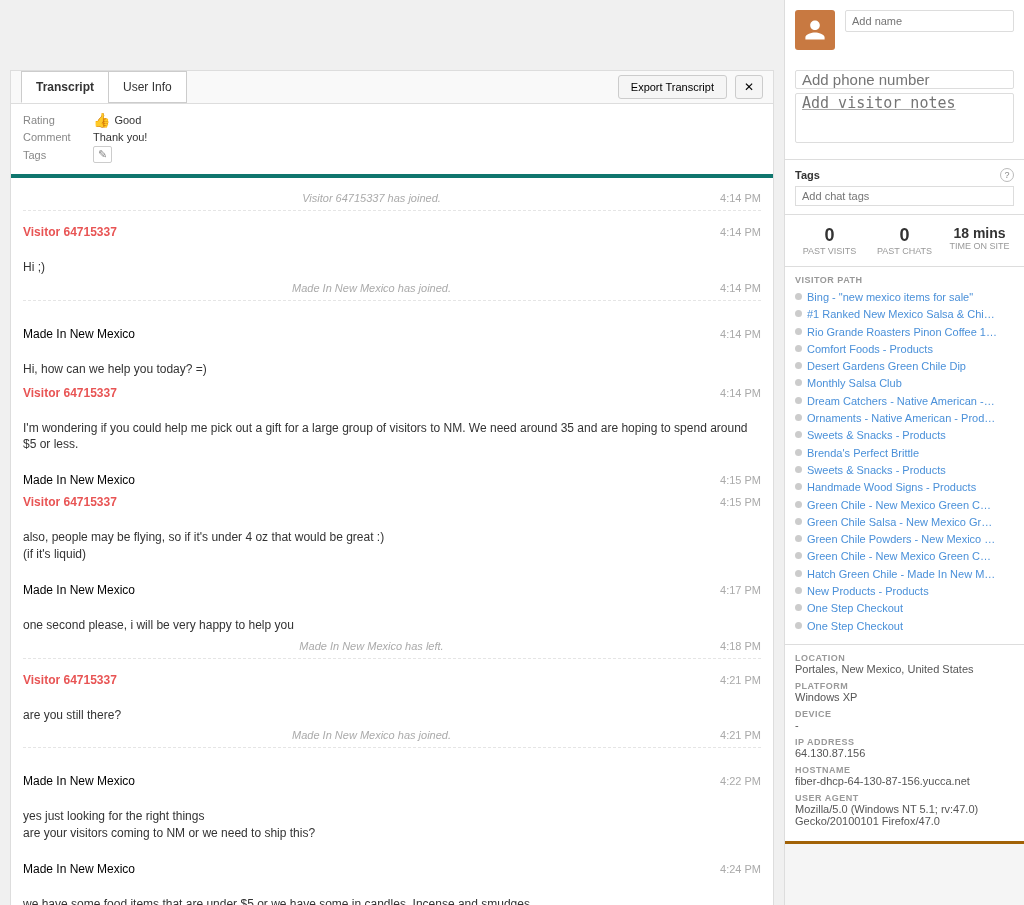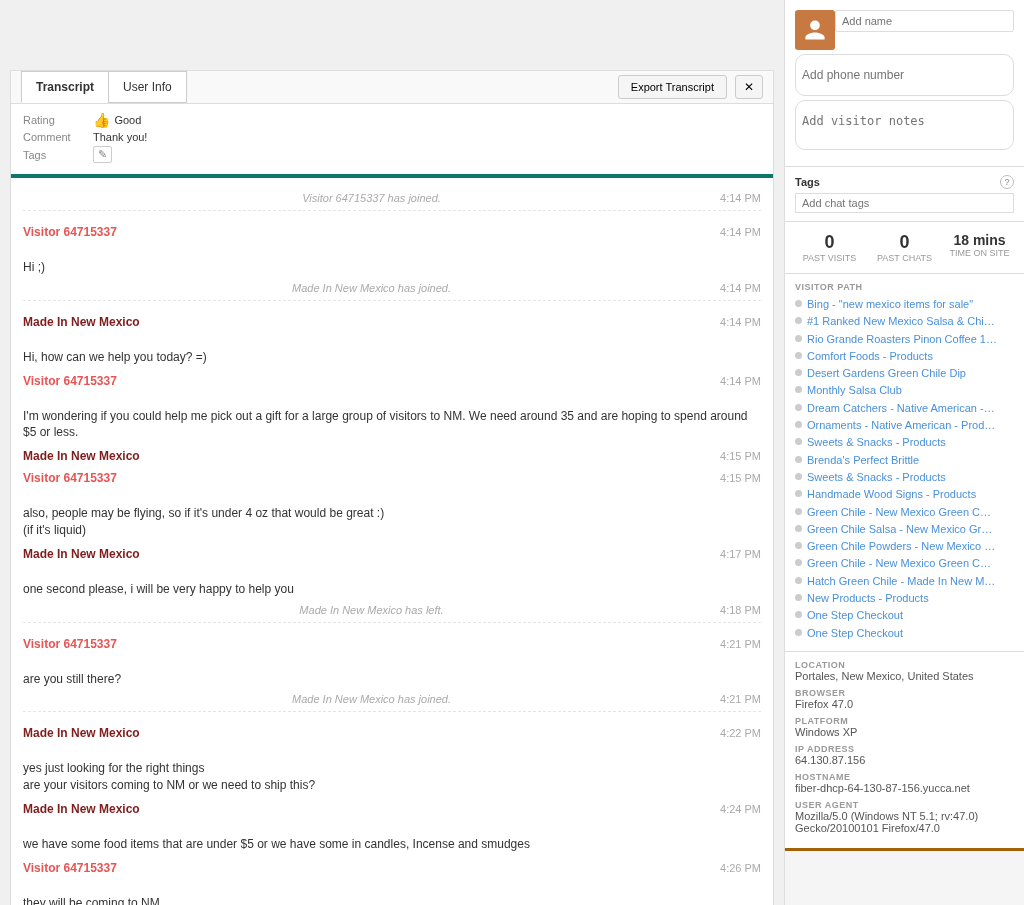--- a/index.html
+++ b/index.html
@@ -117,24 +117,24 @@
     }
     .system-msg span:first-child { flex: 1; text-align: center; color: #aaa; font-style: italic; }
     .system-msg .time { color: #aaa; font-size: 11px; white-space: nowrap; }
     .visitor-name {
       color: #e85454;
       font-weight: bold;
       font-size: 12px;
       margin-top: 8px;
     }
     .agent-name {
-      font-weight: bold;
-      font-size: 12px;
-      color: #7f1d1d;
-      margin-top: 8px;
+      font-weight: normal;
+      font-size: 12px;
+      color: #000000;
+      margin-top: 20px;
     }
     .msg-row {
       display: flex;
       justify-content: space-between;
       align-items: baseline;
     }
     .msg-time {
       font-size: 11px;
       color: #aaa;
       white-space: nowrap;
@@ -159,22 +159,22 @@
       overflow-y: auto;
       font-size: 11px;
     }
     .visitor-card {
       background: #fff;
       padding: 10px;
       border-bottom: 1px solid #ddd;
     }
     .visitor-card-top {
       display: flex;
-      gap: 0;
-      margin-bottom: 4px;
+      gap: 10px;
+      margin-bottom: 20px;
     }
     .avatar-placeholder {
       width: 40px;
       height: 40px;
       background: #c87941;
       border-radius: 3px;
       display: flex;
       align-items: center;
       justify-content: center;
       flex-shrink: 0;
@@ -184,28 +184,28 @@
     .visitor-input {
       border: 1px solid #ddd;
       padding: 4px 6px;
       font-size: 11px;
       color: #aaa;
       border-radius: 2px;
       width: 100%;
     }
     .phone-input, .notes-input {
       border: 1px solid #ddd;
-      padding: 13px 6px;
-      font-size: 12px;
+      padding: 0 6px;
+      font-size: 15px;
       color: #aaa;
-      border-radius: 10px;
+      border-radius: 2px;
       width: 100%;
       margin-bottom: 4px;
     }
-    .notes-input { height: 50px; resize: none; }
+    .notes-input { height: 50px; resize: none; text-decoration: underline; }
     .tags-section {
       padding: 8px 10px;
       border-bottom: 1px solid #ddd;
       background: #fff;
     }
     .tags-header {
       display: flex;
       justify-content: space-between;
       align-items: center;
       margin-bottom: 4px;
@@ -524,26 +524,26 @@
         </div>
       </div>
   </div>
 
   <div class="info-section">
     <div class="info-row">
       <div class="info-label">LOCATION</div>
       <div class="info-value">Portales, New Mexico, United States</div>
     </div>
     <div class="info-row">
-      <div class="info-label">BROWSER</div>
-      <div class="info-value">Firefox 47.0</div>
-    </div>
-    <div class="info-row">
       <div class="info-label">PLATFORM</div>
       <div class="info-value">Windows XP</div>
+    </div>
+    <div class="info-row">
+      <div class="info-label">DEVICE</div>
+      <div class="info-value">-</div>
     </div>
     <div class="info-row">
       <div class="info-label">IP ADDRESS</div>
       <div class="info-value">64.130.87.156</div>
     </div>
     <div class="info-row">
       <div class="info-label">HOSTNAME</div>
       <div class="info-value">fiber-dhcp-64-130-87-156.yucca.net</div>
     </div>
     <div class="info-row">

